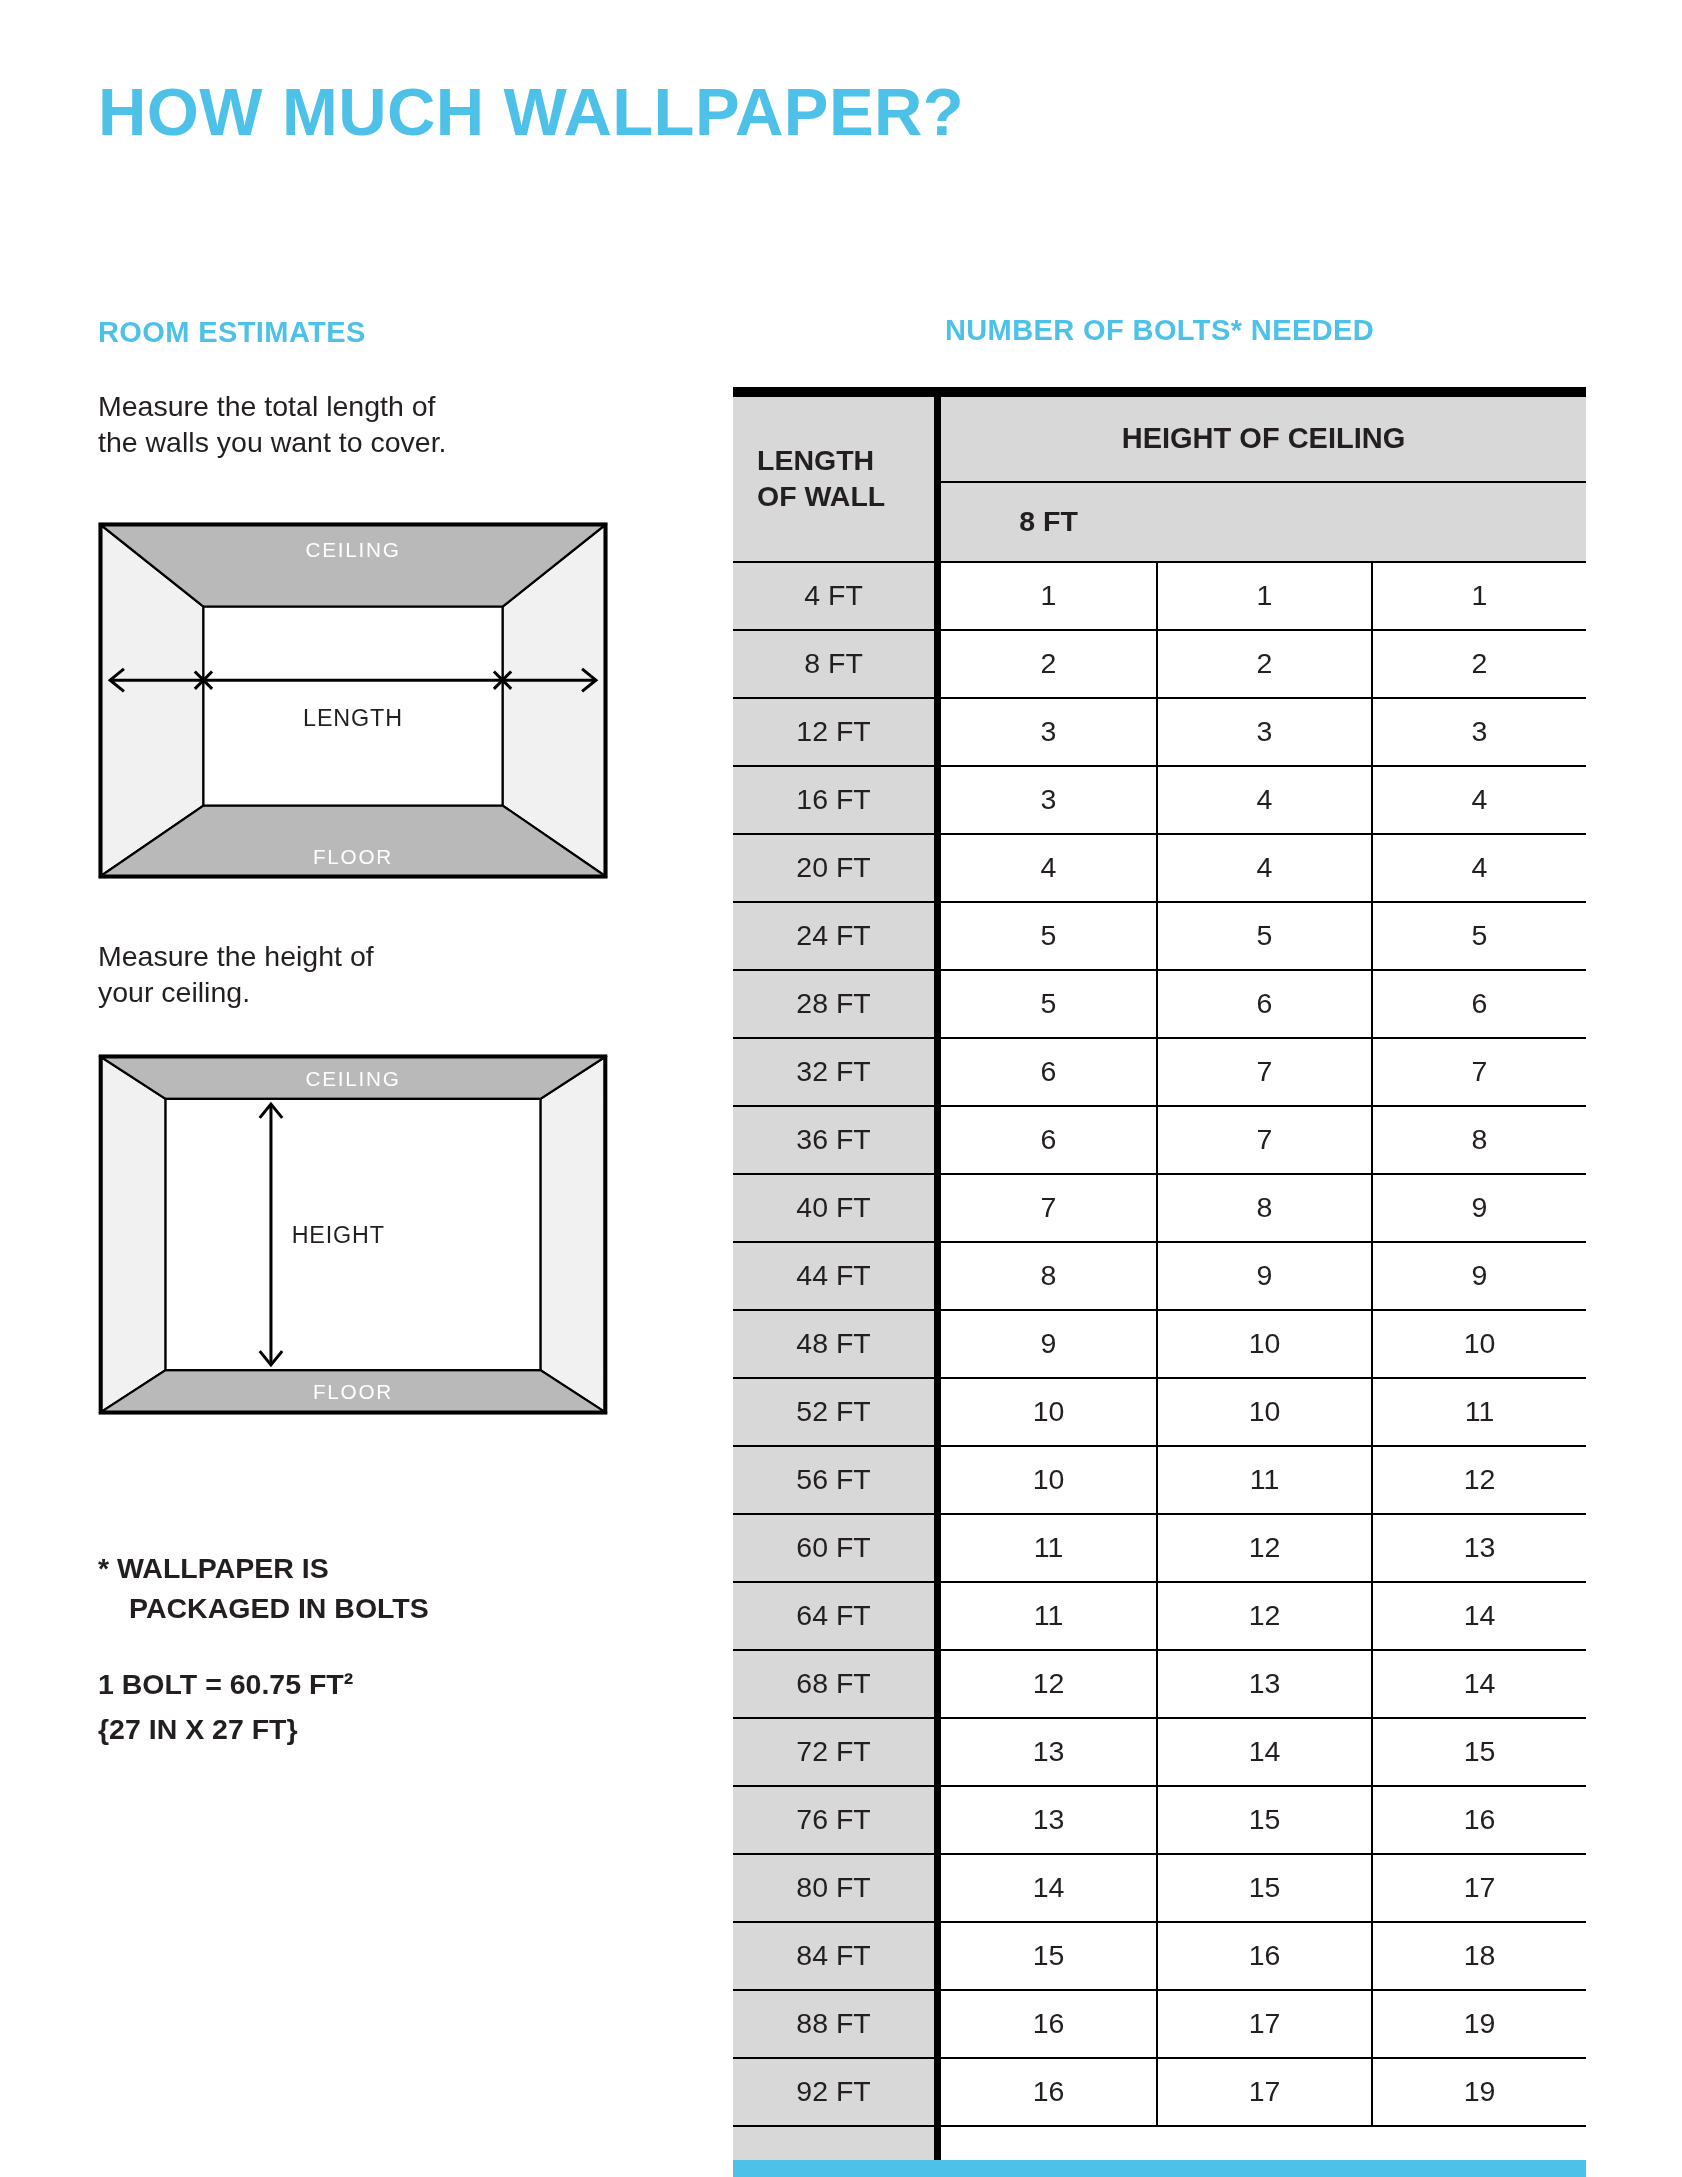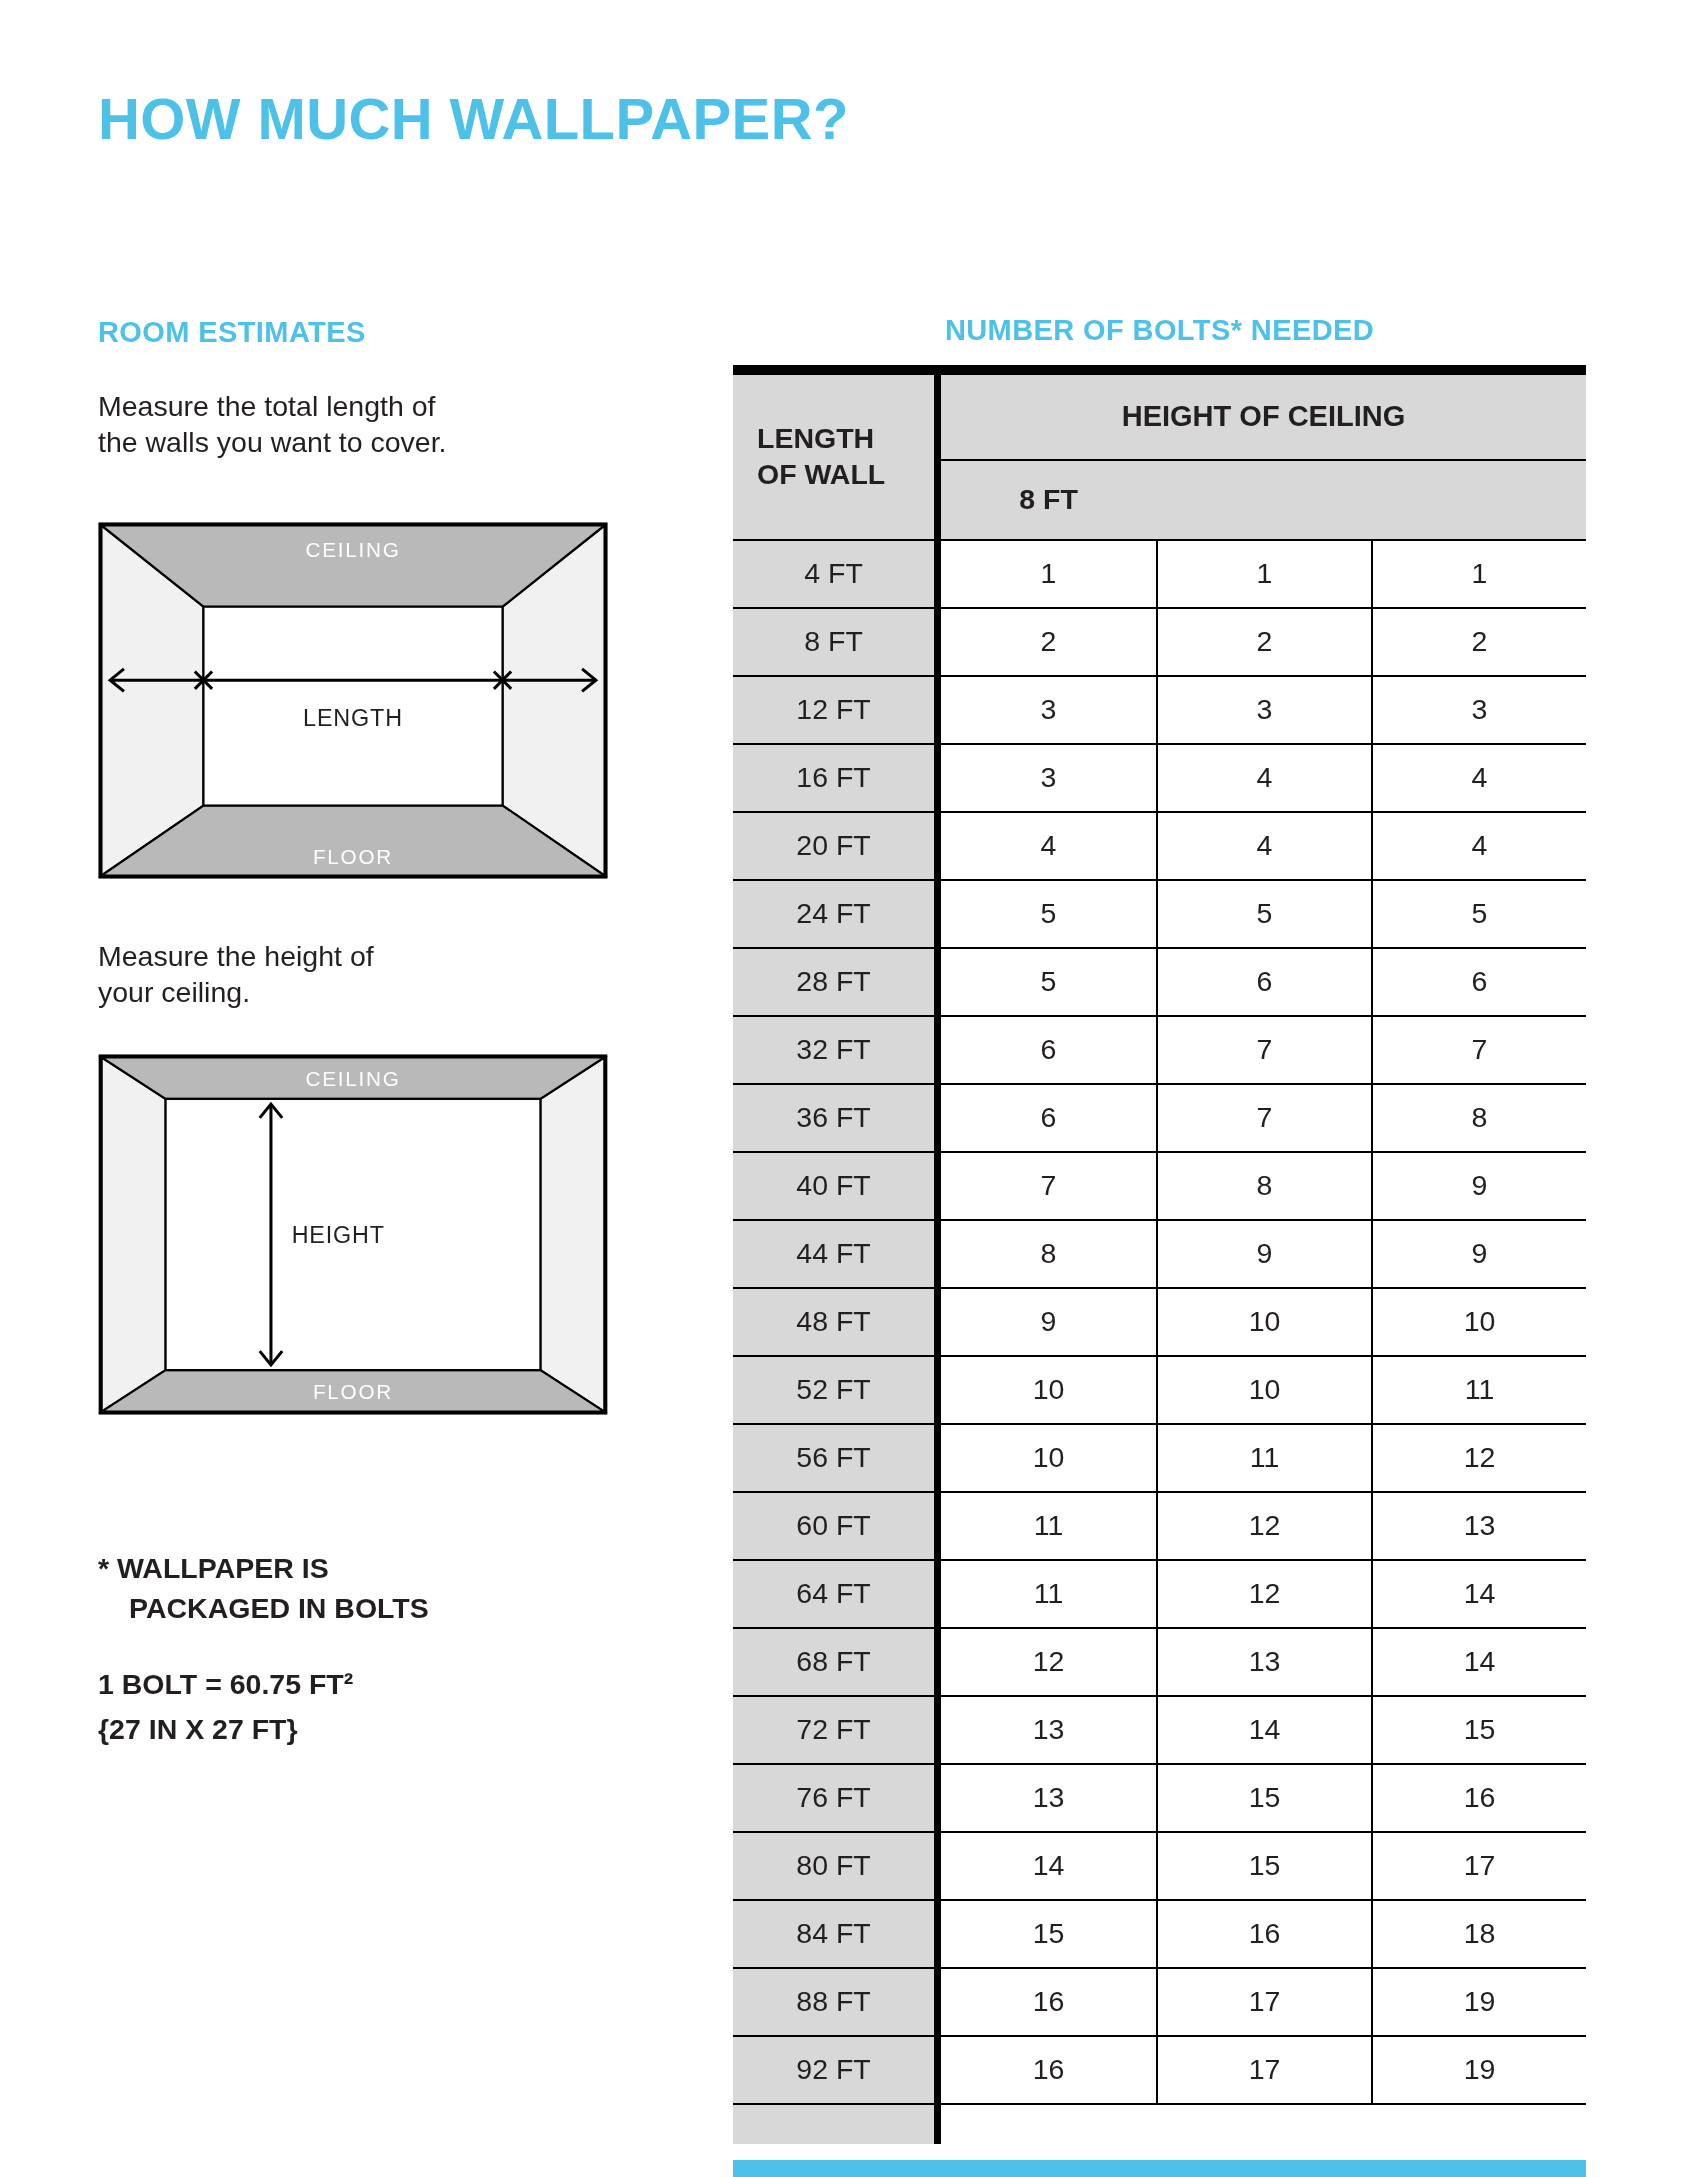--- a/index.html
+++ b/index.html
@@ -10,22 +10,22 @@
     position: relative;
     width: 1683px;
     height: 2177px;
     background: #ffffff;
     overflow: hidden;
   }
 
   .title {
     position: absolute;
     left: 98px;
-    top: 85px;
-    font-size: 58px;
+    top: 73px;
+    font-size: 67px;
     font-weight: bold;
     letter-spacing: 0.4px;
     color: var(--accent, #4EC1E8);
   }
 
   
   .left-col {
     position: absolute;
     left: 98px;
     top: 316px;
@@ -79,21 +79,21 @@
     top: 313px;
     width: 853px;
   }
   .table-heading {
     font-size: 29px;
     font-weight: bold;
     color: var(--accent, #4EC1E8);
     letter-spacing: 0.4px;
     text-align: center;
     line-height: 35px;
-    margin-bottom: 17px;
+    margin-bottom: 39px;
   }
   .btable { width: 853px; }
   .t-topbar { height: 9.5px; background: #000000; }
 
   .t-header {
     display: grid;
     grid-template-columns: 208px 1fr;
     height: 166px;
     border-bottom: 2.6px solid #000000;
   }

